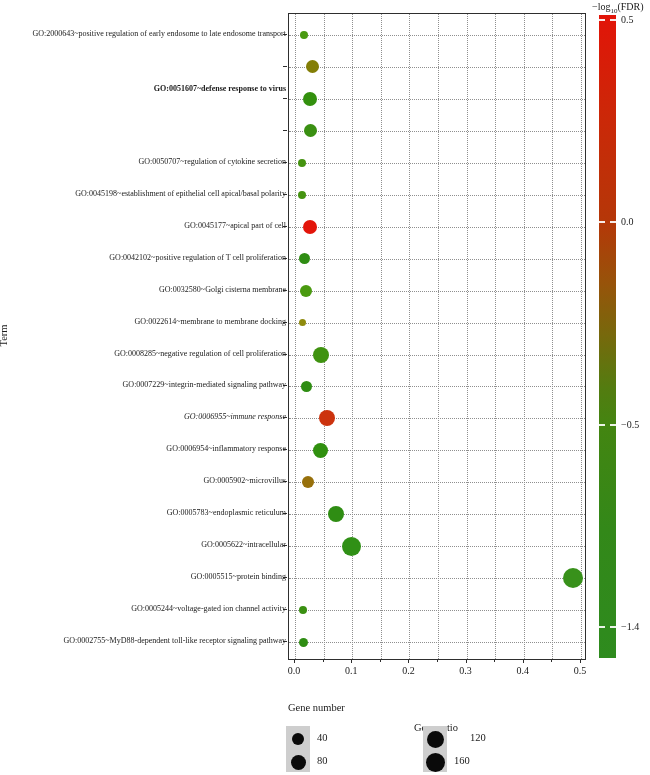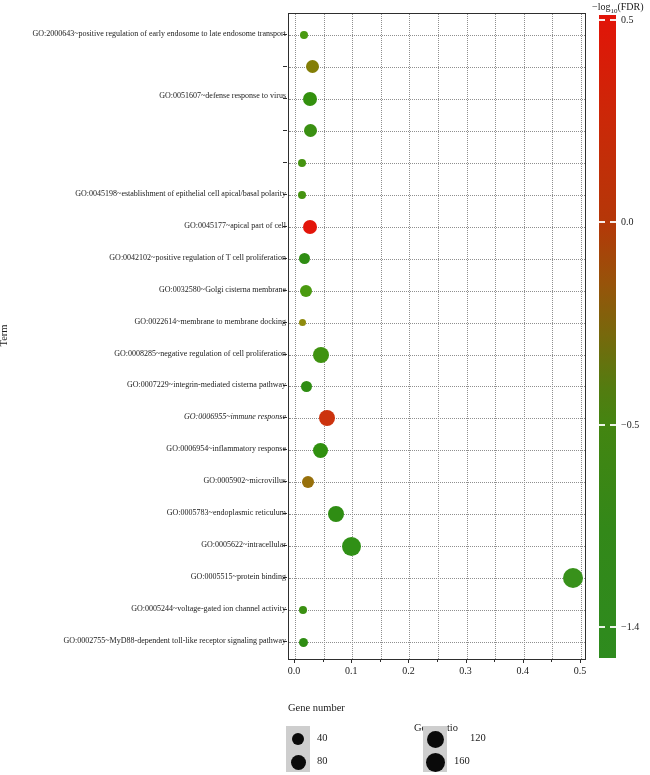--- a/index.html
+++ b/index.html
@@ -114,37 +114,38 @@
         <div class="legend-dot" style="left: 3.5px; top: 4.5px; width: 17px; height: 17px;"></div>
         <div class="legend-dot" style="left: 2.5px; top: 26.5px; width: 19px; height: 19px;"></div>
       </div>
       <div class="legend-label" style="left: 470px; top: 732px;">120</div>
       <div class="legend-label" style="left: 454px; top: 755px;">160</div>
     </div>
 <div class="ytick-mark" style="left: 283px; top: 34px;"></div>
     <div class="ytick-label" style="top: 29px;">GO:2000643~positive regulation of early endosome to late endosome transport</div>
     <div class="ytick-mark" style="left: 283px; top: 65.95px;"></div>
     <div class="ytick-mark" style="left: 283px; top: 97.9px;"></div>
-    <div class="ytick-label" style="top: 91px;">GO:0051607~defense response to virus</div>
+    <div class="ytick-label" style="top: 84px; font-weight: bold;">GO:0051607~defense response to virus</div>
     <div class="ytick-mark" style="left: 283px; top: 129.85px;"></div>
     <div class="ytick-mark" style="left: 283px; top: 161.8px;"></div>
+    <div class="ytick-label" style="top: 156.8px;">GO:0050707~regulation of cytokine secretion</div>
     <div class="ytick-mark" style="left: 283px; top: 193.75px;"></div>
     <div class="ytick-label" style="top: 188.75px;">GO:0045198~establishment of epithelial cell apical/basal polarity</div>
     <div class="ytick-mark" style="left: 283px; top: 225.7px;"></div>
     <div class="ytick-label" style="top: 220.7px;">GO:0045177~apical part of cell</div>
     <div class="ytick-mark" style="left: 283px; top: 257.65px;"></div>
     <div class="ytick-label" style="top: 252.65px;">GO:0042102~positive regulation of T cell proliferation</div>
     <div class="ytick-mark" style="left: 283px; top: 289.6px;"></div>
     <div class="ytick-label" style="top: 284.6px;">GO:0032580~Golgi cisterna membrane</div>
     <div class="ytick-mark" style="left: 283px; top: 321.55px;"></div>
     <div class="ytick-label" style="top: 316.55px;">GO:0022614~membrane to membrane docking</div>
     <div class="ytick-mark" style="left: 283px; top: 353.5px;"></div>
     <div class="ytick-label" style="top: 348.5px;">GO:0008285~negative regulation of cell proliferation</div>
     <div class="ytick-mark" style="left: 283px; top: 385.45px;"></div>
-    <div class="ytick-label" style="top: 380.45px;">GO:0007229~integrin-mediated cisterna pathway</div>
+    <div class="ytick-label" style="top: 380.45px;">GO:0007229~integrin-mediated signaling pathway</div>
     <div class="ytick-mark" style="left: 283px; top: 417.4px;"></div>
     <div class="ytick-label" style="top: 412.4px; font-style: italic;">GO:0006955~immune response</div>
     <div class="ytick-mark" style="left: 283px; top: 449.35px;"></div>
     <div class="ytick-label" style="top: 444.35px;">GO:0006954~inflammatory response</div>
     <div class="ytick-mark" style="left: 283px; top: 481.3px;"></div>
     <div class="ytick-label" style="top: 476.3px;">GO:0005902~microvillus</div>
     <div class="ytick-mark" style="left: 283px; top: 513.25px;"></div>
     <div class="ytick-label" style="top: 508.25px;">GO:0005783~endoplasmic reticulum</div>
     <div class="ytick-mark" style="left: 283px; top: 545.2px;"></div>
     <div class="ytick-label" style="top: 540.2px;">GO:0005622~intracellular</div>

